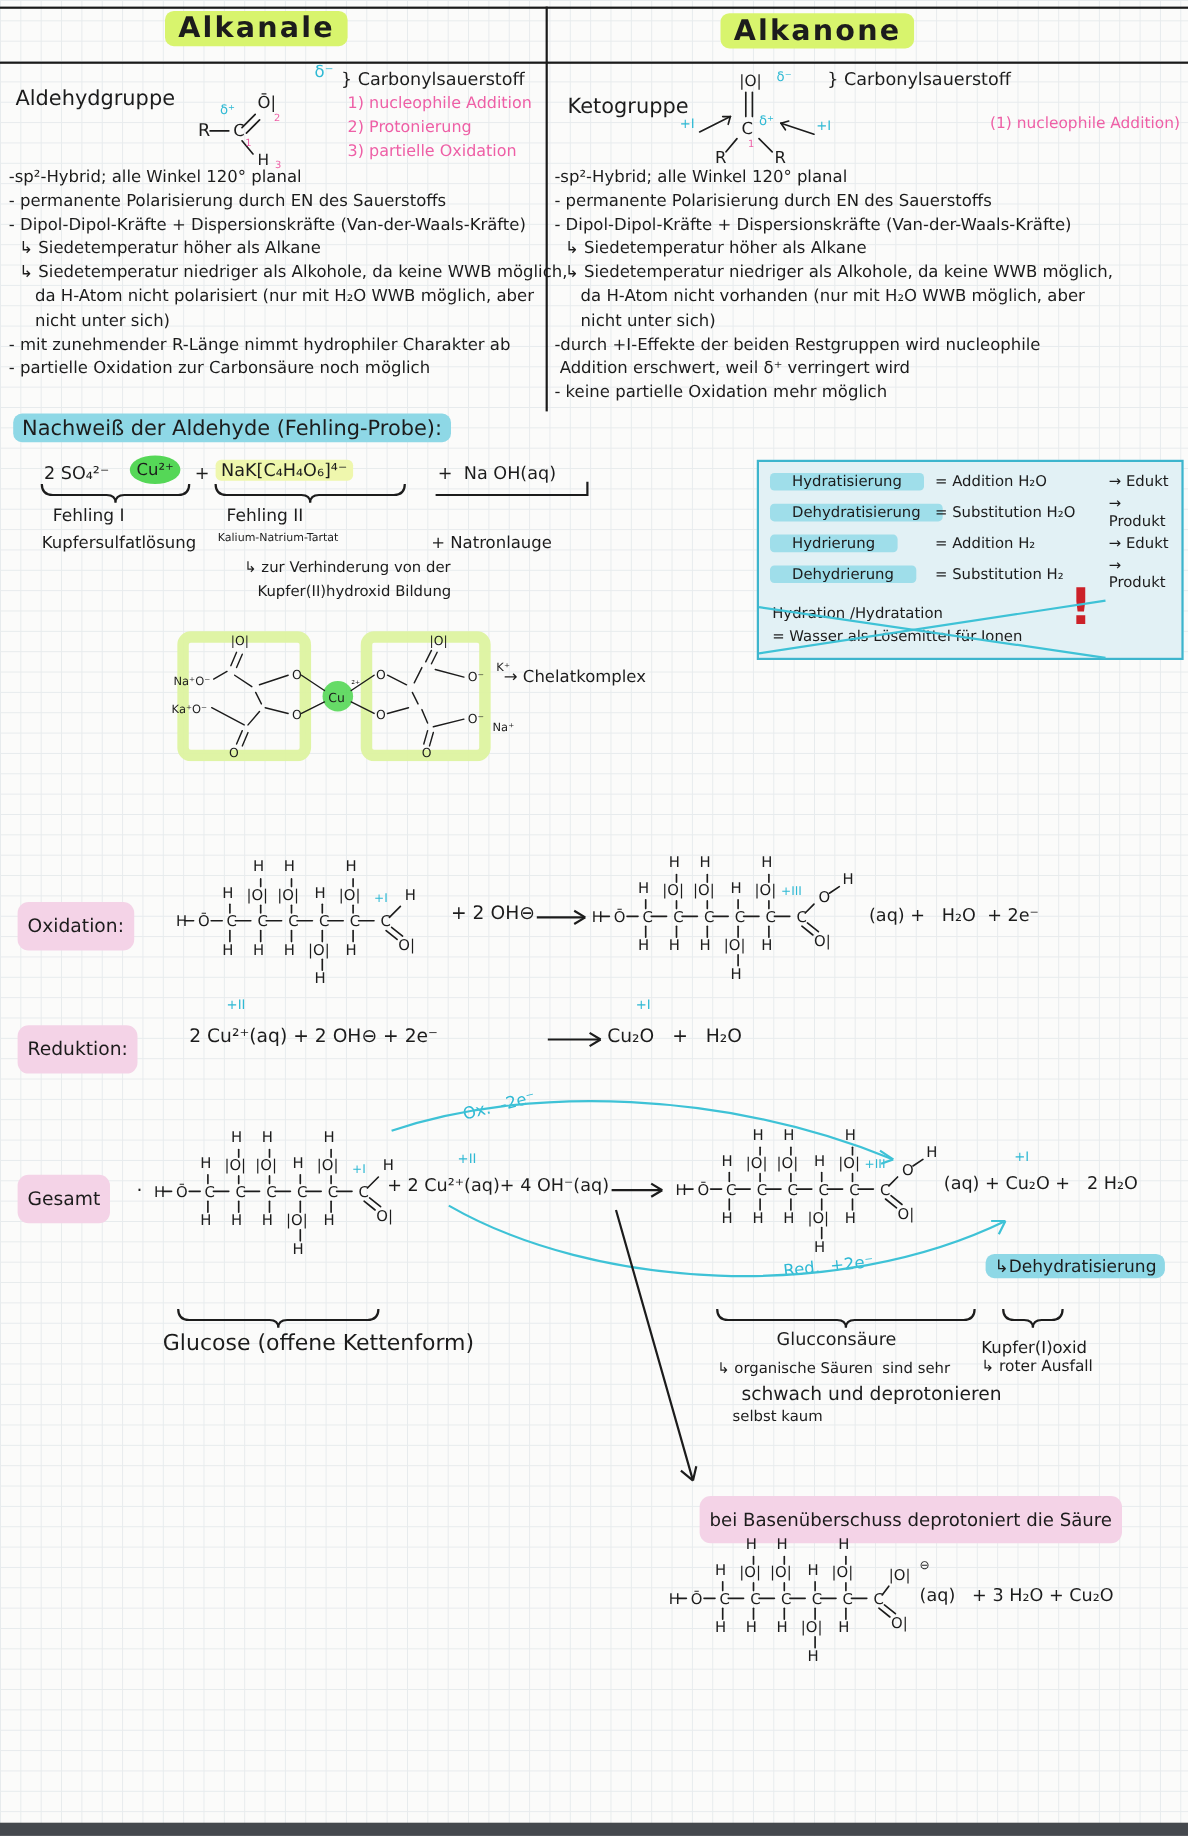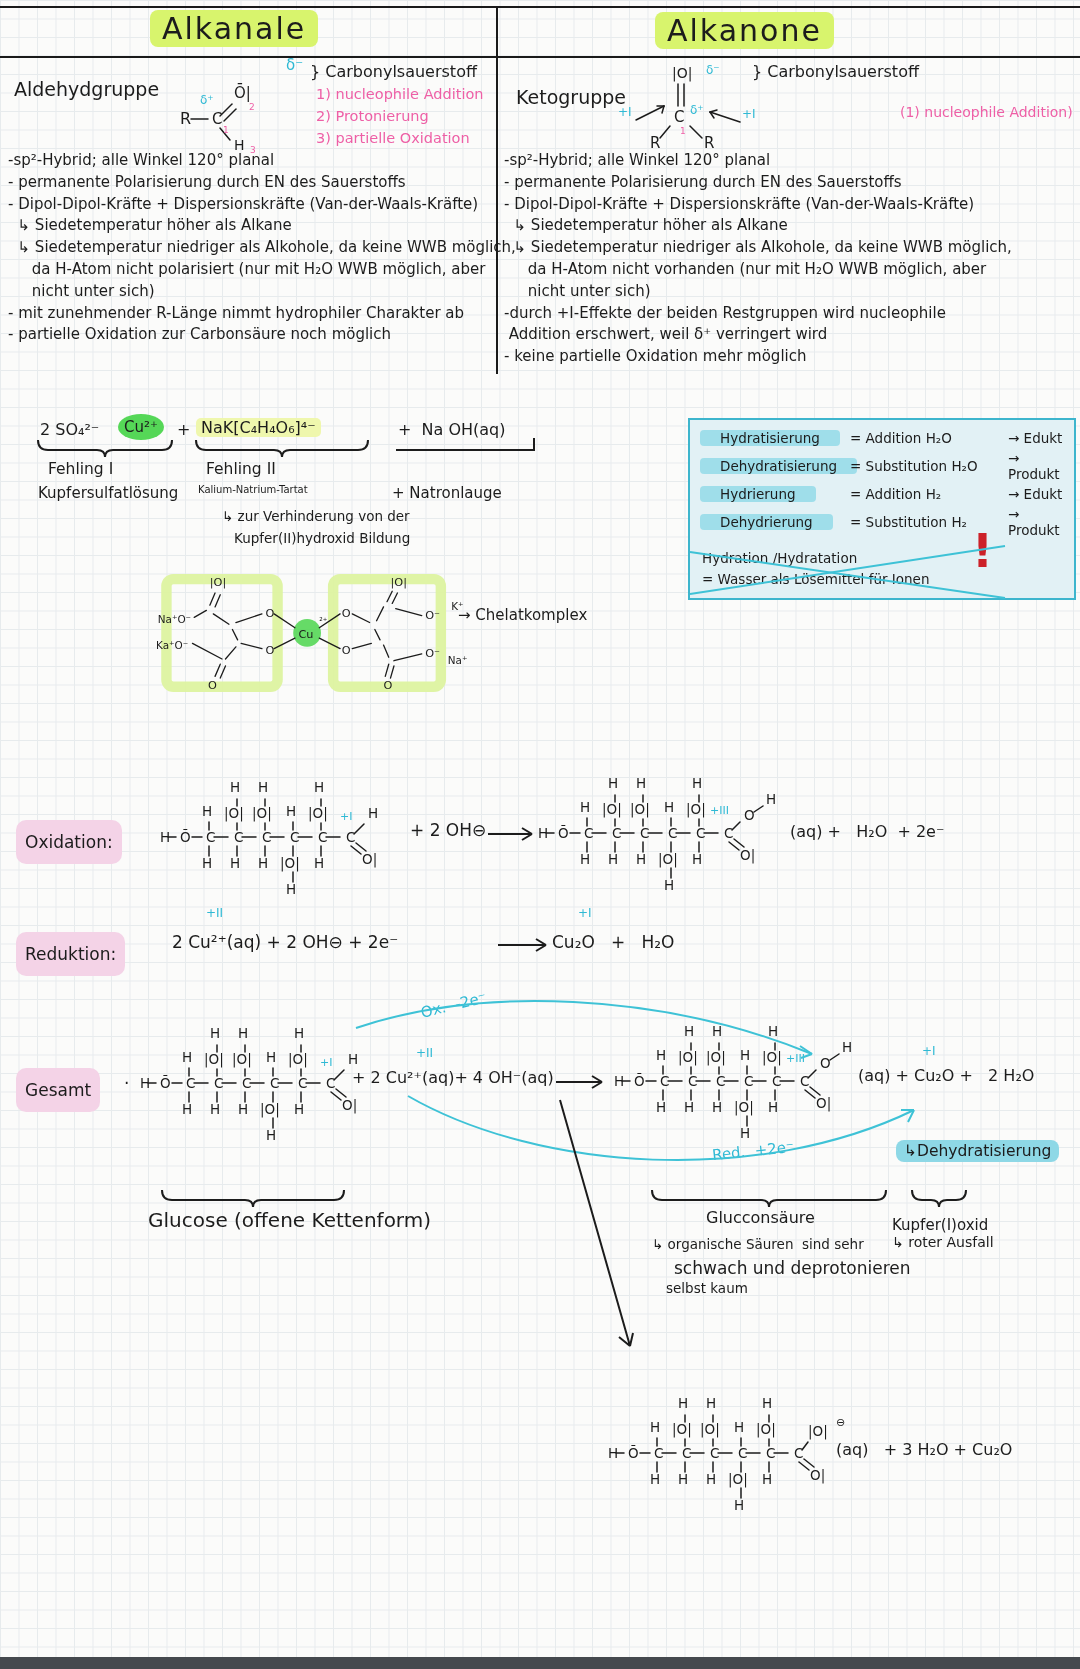--- a/index.html
+++ b/index.html
@@ -2,21 +2,21 @@
 <html><head>
 <meta charset="utf-8">
 <style>
   html,body{margin:0;padding:0;background:#ddd}
   #page{position:relative;width:1080px;height:1669px;margin:0 auto;overflow:hidden;
     background-color:#fbfbfa;
     background-image:linear-gradient(#e7ebed 1px,transparent 1px),linear-gradient(90deg,#e7ebed 1px,transparent 1px);
     background-size:18.5px 18.5px;
     font-family:"DejaVu Sans",sans-serif;color:#1c1c1c}
   .t{position:absolute;white-space:pre}
-  .title{font-size:30px;font-weight:normal;letter-spacing:2px}
+  .title{font-size:26px;font-weight:bold;letter-spacing:2px}
   .hl-green{background:#d8f46d;padding:1px 12px;border-radius:8px}
   .hl-cyan{background:#8ed8e6;padding:2px 8px;border-radius:8px}
   .hl-pink{background:#f4d3e7;padding:12px 9px;border-radius:10px}
   .hl-yellow{background:#eff7ad;padding:0 5px;border-radius:5px}
   .cyan{color:#2fb9d4}
   .pink{color:#ee5fa6}
   .rule{position:absolute;background:#1a1a1a}
   .bl{white-space:pre;font-size:15px;line-height:21.8px}
   .struct{position:absolute}
   .struct svg text{font-family:"DejaVu Sans",sans-serif}
@@ -87,20 +87,21 @@
         <text x="4" y="62" class="stc" font-size="12">+I</text>
         <text x="128" y="64" class="stc" font-size="12">+I</text>
         <text x="66" y="80" class="stp" font-size="9">1</text>
         <text x="36" y="94" class="stk" font-size="15">R</text>
         <text x="90" y="94" class="stk" font-size="15">R</text>
       </svg></div>
   <div class="t" style="left:752px;top:62px;font-size:16px">} Carbonylsauerstoff</div>
   <div class="t pink" style="left:900px;top:104px;font-size:14px">(1) nucleophile Addition)</div>
   <div class="t" style="left:504px;top:150px"><div class="bl">-sp²-Hybrid; alle Winkel 120° planal</div><div class="bl">- permanente Polarisierung durch EN des Sauerstoffs</div><div class="bl">- Dipol-Dipol-Kräfte + Dispersionskräfte (Van-der-Waals-Kräfte)</div><div class="bl">  ↳ Siedetemperatur höher als Alkane</div><div class="bl">  ↳ Siedetemperatur niedriger als Alkohole, da keine WWB möglich,</div><div class="bl">     da H-Atom nicht vorhanden (nur mit H₂O WWB möglich, aber</div><div class="bl">     nicht unter sich)</div><div class="bl">-durch +I-Effekte der beiden Restgruppen wird nucleophile</div><div class="bl"> Addition erschwert, weil δ⁺ verringert wird</div><div class="bl">- keine partielle Oxidation mehr möglich</div></div>
 
+  <div class="t hl-cyan" style="left:12px;top:376px;font-size:19px">Nachweiß der Aldehyde (Fehling-Probe):</div>
   <div class="t" style="left:40px;top:420px;font-size:16px">2 SO₄²⁻</div>
   <div class="t" style="left:118px;top:414px;font-size:15px;background:#55d757;border-radius:50%;padding:4px 6px">Cu²⁺</div>
   <div class="t" style="left:177px;top:420px;font-size:16px">+</div>
   <div class="t hl-yellow" style="left:196px;top:418px;font-size:16px">NaK[C₄H₄O₆]⁴⁻</div>
   <div class="t" style="left:398px;top:420px;font-size:16px">+  Na OH(aq)</div>
   <div class="t" style="left:48px;top:460px;font-size:15.5px">Fehling I</div>
   <div class="t" style="left:38px;top:484px;font-size:15px">Kupfersulfatlösung</div>
   <div class="t" style="left:206px;top:460px;font-size:15.5px">Fehling II</div>
   <div class="t" style="left:198px;top:484px;font-size:10px">Kalium-Natrium-Tartat</div>
   <div class="t" style="left:392px;top:484px;font-size:15px">+ Natronlauge</div>
@@ -415,20 +416,21 @@
 
   <div class="t hl-cyan" style="left:896px;top:1140px;font-size:15.5px">↳Dehydratisierung</div>
   <div class="t" style="left:148px;top:1208px;font-size:20px">Glucose (offene Kettenform)</div>
   <div class="t" style="left:706px;top:1208px;font-size:16px">Glucconsäure</div>
   <div class="t" style="left:652px;top:1236px;font-size:13.5px">↳ organische Säuren  sind sehr</div>
   <div class="t" style="left:674px;top:1258px;font-size:17px">schwach und deprotonieren</div>
   <div class="t" style="left:666px;top:1280px;font-size:13.5px">selbst kaum</div>
   <div class="t" style="left:892px;top:1216px;font-size:15px">Kupfer(I)oxid</div>
   <div class="t" style="left:892px;top:1234px;font-size:14px">↳ roter Ausfall</div>
 
+  <div class="t hl-pink" style="left:636px;top:1360px;font-size:16.5px">bei Basenüberschuss deprotoniert die Säure</div>
   <div class="struct" style="left:606px;top:1378px"><svg viewBox="0 0 250 134" width="250" height="134">
         <line x1="10" y1="75" x2="18" y2="75" stroke="#1c1c1c" stroke-width="1.5" stroke-linecap="round"></line>
         <line x1="34" y1="75" x2="44" y2="75" stroke="#1c1c1c" stroke-width="1.5" stroke-linecap="round"></line>
         <line x1="56" y1="75" x2="70" y2="75" stroke="#1c1c1c" stroke-width="1.5" stroke-linecap="round"></line>
         <line x1="84" y1="75" x2="98" y2="75" stroke="#1c1c1c" stroke-width="1.5" stroke-linecap="round"></line>
         <line x1="112" y1="75" x2="126" y2="75" stroke="#1c1c1c" stroke-width="1.5" stroke-linecap="round"></line>
         <line x1="140" y1="75" x2="154" y2="75" stroke="#1c1c1c" stroke-width="1.5" stroke-linecap="round"></line>
         <line x1="168" y1="75" x2="182" y2="75" stroke="#1c1c1c" stroke-width="1.5" stroke-linecap="round"></line>
         <line x1="51" y1="68" x2="51" y2="60" stroke="#1c1c1c" stroke-width="1.5" stroke-linecap="round"></line>
         <line x1="79" y1="68" x2="79" y2="61" stroke="#1c1c1c" stroke-width="1.5" stroke-linecap="round"></line>

